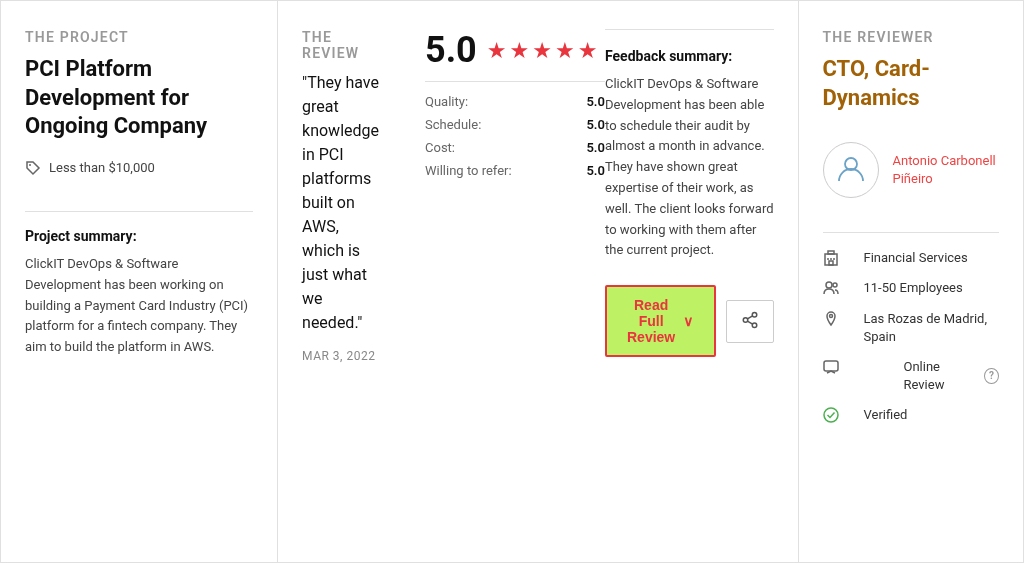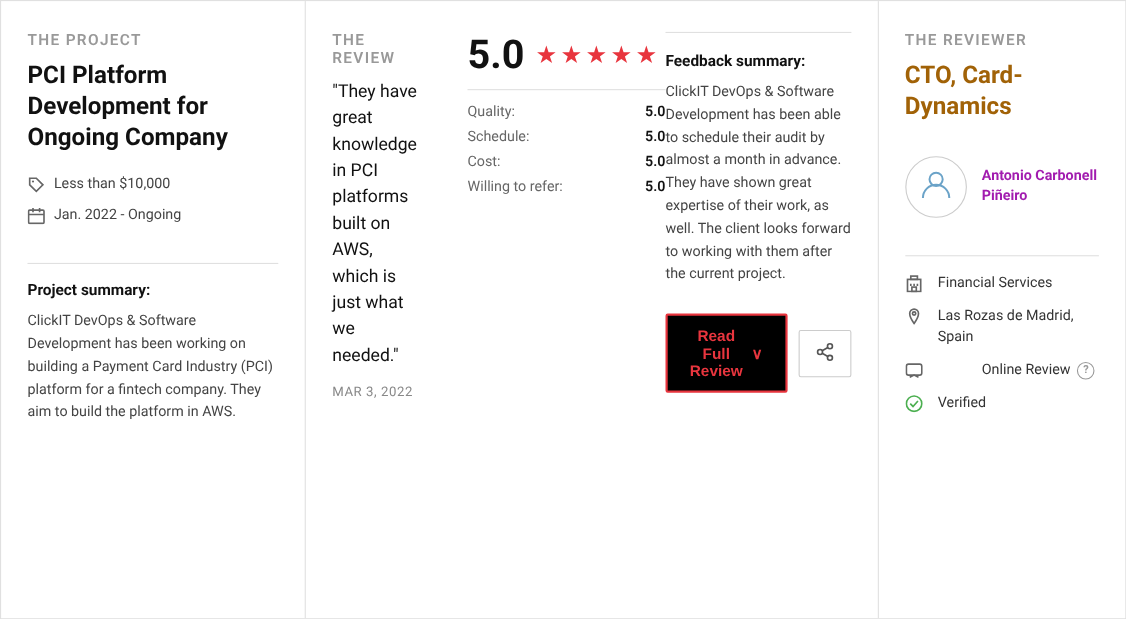--- a/index.html
+++ b/index.html
@@ -174,21 +174,21 @@
       gap: 10px;
       align-items: center;
       margin-top: auto;
     }
     .btn-read-review {
       display: flex;
       align-items: center;
       gap: 8px;
       border: 2px solid #e8353e;
       color: #e8353e;
-      background: #000000;
+      background: #bef264;
       padding: 10px 20px;
       font-size: 14px;
       font-weight: 600;
       cursor: pointer;
       border-radius: 2px;
     }
     .btn-share {
       border: 1px solid #ccc;
       background: #fff;
       padding: 10px 14px;
@@ -222,33 +222,33 @@
       justify-content: center;
       flex-shrink: 0;
     }
     .avatar-icon svg {
       width: 32px;
       height: 32px;
       color: #6ba3c8;
     }
     .reviewer-name-small {
       font-size: 13px;
-      font-weight: 700;
-      color: #a21caf;
+      font-weight: 400;
+      color: #ef4444;
       line-height: 1.4;
     }
     .reviewer-meta {
       display: flex;
       flex-direction: column;
       gap: 12px;
     }
     .reviewer-meta-item {
       display: flex;
       align-items: flex-start;
-      gap: 14px;
+      gap: 25px;
       font-size: 13px;
       color: #333;
       line-height: 1.4;
     }
     .reviewer-meta-icon {
       flex-shrink: 0;
       width: 16px;
       height: 16px;
       margin-top: 1px;
       color: #666;
@@ -291,31 +291,20 @@
     <div class="project-title">PCI Platform Development for Ongoing Company</div>
     <div class="project-meta">
       <div class="meta-item">
         <span class="meta-icon">
           <svg viewBox="0 0 16 16" fill="none" stroke="currentColor" stroke-width="1.5">
             <path d="M2 2h6l6 6-6 6-6-6V2z"></path>
             <circle cx="5" cy="5" r="1" fill="currentColor" stroke="none"></circle>
           </svg>
         </span>
         <span>Less than $10,000</span>
-      </div>
-      <div class="meta-item">
-        <span class="meta-icon">
-          <svg viewBox="0 0 16 16" fill="none" stroke="currentColor" stroke-width="1.5">
-            <rect x="1" y="3" width="14" height="12" rx="1"></rect>
-            <line x1="1" y1="7" x2="15" y2="7"></line>
-            <line x1="5" y1="1" x2="5" y2="5"></line>
-            <line x1="11" y1="1" x2="11" y2="5"></line>
-          </svg>
-        </span>
-        <span>Jan. 2022 - Ongoing</span>
       </div>
     </div>
     <hr class="divider">
     <div class="project-summary-label">Project summary:</div>
     <div class="project-summary-text">ClickIT DevOps &amp; Software Development has been working on building a Payment Card Industry (PCI) platform for a fintech company. They aim to build the platform in AWS.</div>
   </div>
 
   <div class="column col-review">
     <div class="col-review-inner">
       <div class="review-top">
@@ -407,20 +396,31 @@
             <line x1="8" y1="8" x2="8" y2="10"></line>
             <line x1="11" y1="8" x2="11" y2="10"></line>
             <rect x="6" y="11" width="4" height="4"></rect>
           </svg>
         </span>
         <span>Financial Services</span>
       </div>
       <div class="reviewer-meta-item">
         <span class="reviewer-meta-icon">
           <svg viewBox="0 0 16 16" fill="none" stroke="currentColor" stroke-width="1.5">
+            <circle cx="6" cy="5" r="3"></circle>
+            <path d="M1 14c0-3 2-5 5-5s5 2 5 5"></path>
+            <circle cx="12" cy="5" r="2"></circle>
+            <path d="M12 10c1.5 0 3 1 3 4"></path>
+          </svg>
+        </span>
+        <span>11-50 Employees</span>
+      </div>
+      <div class="reviewer-meta-item">
+        <span class="reviewer-meta-icon">
+          <svg viewBox="0 0 16 16" fill="none" stroke="currentColor" stroke-width="1.5">
             <path d="M8 1C5.8 1 4 2.8 4 5c0 3.5 4 9 4 9s4-5.5 4-9c0-2.2-1.8-4-4-4z"></path>
             <circle cx="8" cy="5" r="1.5"></circle>
           </svg>
         </span>
         <span>Las Rozas de Madrid, Spain</span>
       </div>
       <div class="reviewer-meta-item">
         <span class="reviewer-meta-icon">
           <svg viewBox="0 0 16 16" fill="none" stroke="currentColor" stroke-width="1.5">
             <rect x="1" y="2" width="14" height="10" rx="2"></rect>

